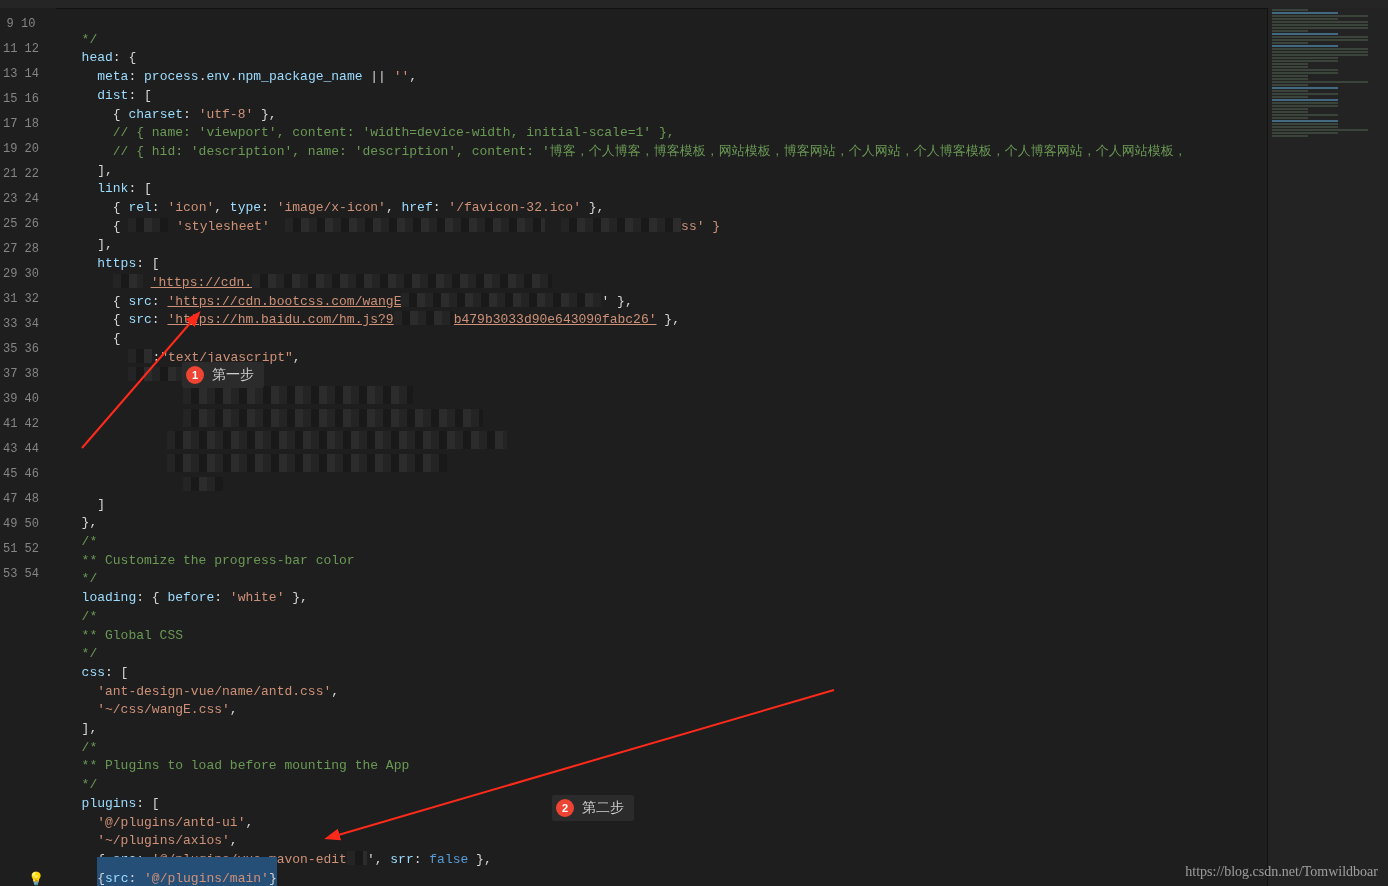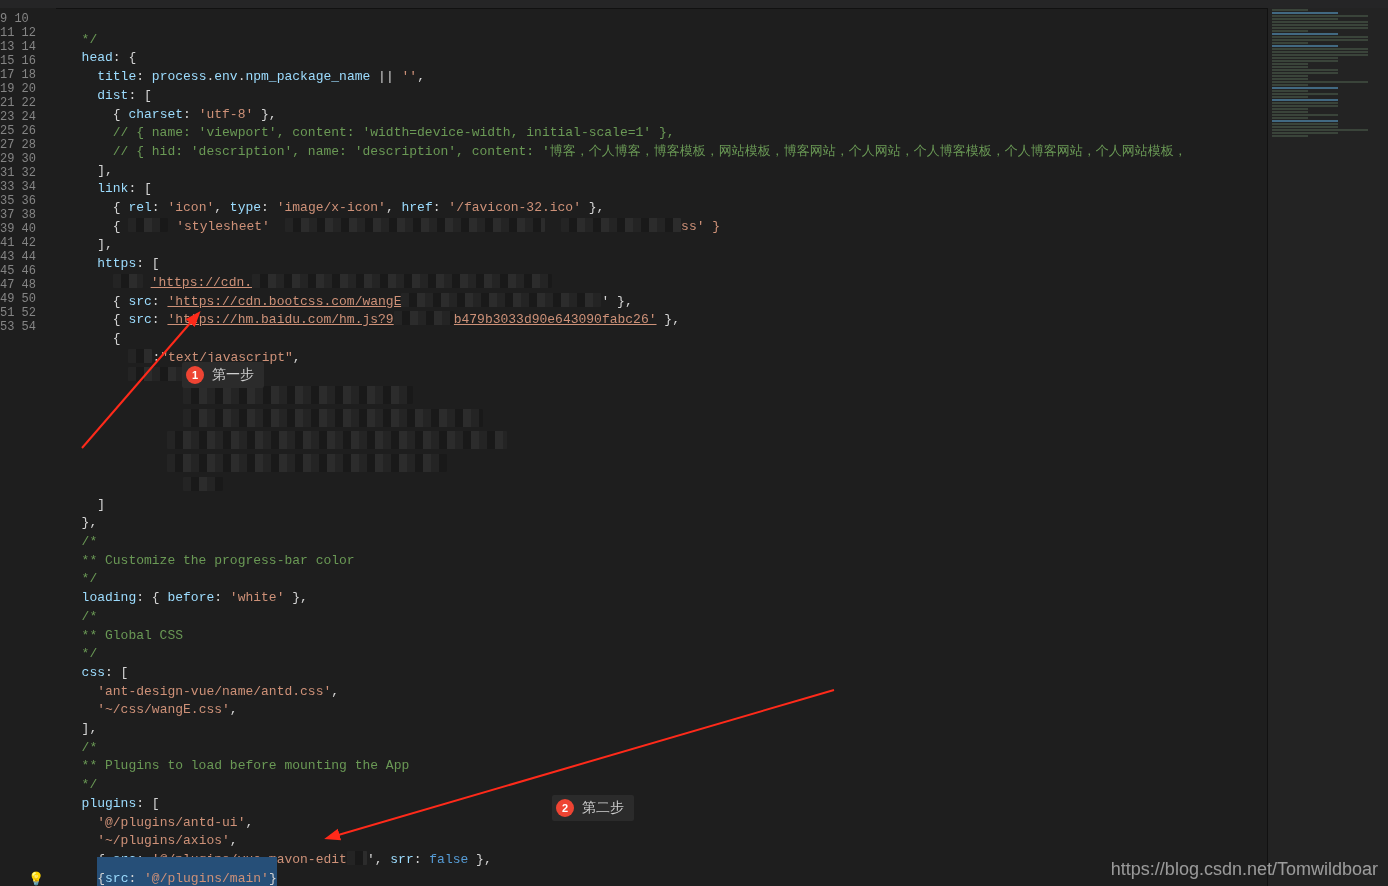--- a/index.html
+++ b/index.html
@@ -27,22 +27,22 @@
   .tabbar {
     height: 8px; background: #252526; border-bottom: 1px solid #111;
     display: flex; align-items: center; padding-left: 10px; color: #999; font-size: 10px;
   }
   .editor-wrap {
     position: absolute; top: 8px; left: 0; right: 120px; bottom: 0;
     display: flex;
   }
   .gutter {
     width: 56px; background: var(--gutter-bg); color: var(--gutter-fg);
-    text-align: left; padding-right: 14px; box-sizing: border-box;
-    user-select: none; font-size: 12px; line-height: 14px; padding-top: 4px;
+    text-align: center; padding-right: 14px; box-sizing: border-box;
+    user-select: none; font-size: 12px; line-height: 25px; padding-top: 4px;
   }
   .code {
     flex: 1; padding-top: 4px; padding-left: 10px; white-space: pre;
     font-size: 13px; line-height: 18.7px; position: relative;
   }
   .c-comment { color: var(--comment); }
   .c-key { color: var(--key); }
   .c-str { color: var(--string); }
   .c-p { color: var(--punct); }
   .c-kw { color: var(--kw); }
@@ -85,21 +85,21 @@
     padding: 4px 10px 4px 4px; border-radius: 2px;
   }
   .callout .num {
     width: 18px; height: 18px; border-radius: 50%; background: #e43;
     color: #fff; font-size: 11px; font-weight: bold;
     display: flex; align-items: center; justify-content: center; margin-right: 8px;
   }
 
   .watermark {
     position: absolute; bottom: 6px; right: 10px;
-    font-family: Liberation Sans, sans-serif; font-size: 18px; color: rgba(255,255,255,0.55);
+    font-family: Liberation Serif, serif; font-size: 14px; color: rgba(255,255,255,0.55);
     pointer-events: none;
   }
   .lineholder { position: relative; }
 </style>
 </head>
 <body>
 
 <div class="tabbar"></div>
 
 <div class="editor-wrap">
@@ -146,21 +146,21 @@
 49
 50
 51
 52
 53
 54
 </div>
   <div class="code" id="code">
 <span class="c-comment">  */</span>
 <span class="c-key">  head</span><span class="c-p">: {</span>
-<span class="c-key">    title</span><span class="c-p">: </span><span class="c-key">process</span><span class="c-p">.</span><span class="c-key">env</span><span class="c-p">.</span><span class="c-key">npm_package_name</span><span class="c-p"> || </span><span class="c-str">''</span><span class="c-p">,</span>
+<span class="c-key">    meta</span><span class="c-p">: </span><span class="c-key">process</span><span class="c-p">.</span><span class="c-key">env</span><span class="c-p">.</span><span class="c-key">npm_package_name</span><span class="c-p"> || </span><span class="c-str">''</span><span class="c-p">,</span>
 <span class="c-key">    dist</span><span class="c-p">: [</span>
 <span class="c-p">      { </span><span class="c-key">charset</span><span class="c-p">: </span><span class="c-str">'utf-8'</span><span class="c-p"> },</span>
 <span class="c-comment">      // { name: 'viewport', content: 'width=device-width, initial-scale=1' },</span>
 <span class="c-comment">      // { hid: 'description', name: 'description', content: '博客，个人博客，博客模板，网站模板，博客网站，个人网站，个人博客模板，个人博客网站，个人网站模板，</span>
 <span class="c-p">    ],</span>
 <span class="c-key">    link</span><span class="c-p">: [</span>
 <span class="c-p">      { </span><span class="c-key">rel</span><span class="c-p">: </span><span class="c-str">'icon'</span><span class="c-p">, </span><span class="c-key">type</span><span class="c-p">: </span><span class="c-str">'image/x-icon'</span><span class="c-p">, </span><span class="c-key">href</span><span class="c-p">: </span><span class="c-str">'/favicon-32.ico'</span><span class="c-p"> },</span>
 <span class="c-p">      { </span><span class="mosaic" style="width:40px"></span> <span class="c-str">'stylesheet'</span>  <span class="mosaic" style="width:260px"></span>  <span class="mosaic" style="width:120px"></span><span class="c-str">ss' }</span>
 <span class="c-p">    ],</span>
 <span class="c-key">    https</span><span class="c-p">: [</span>

